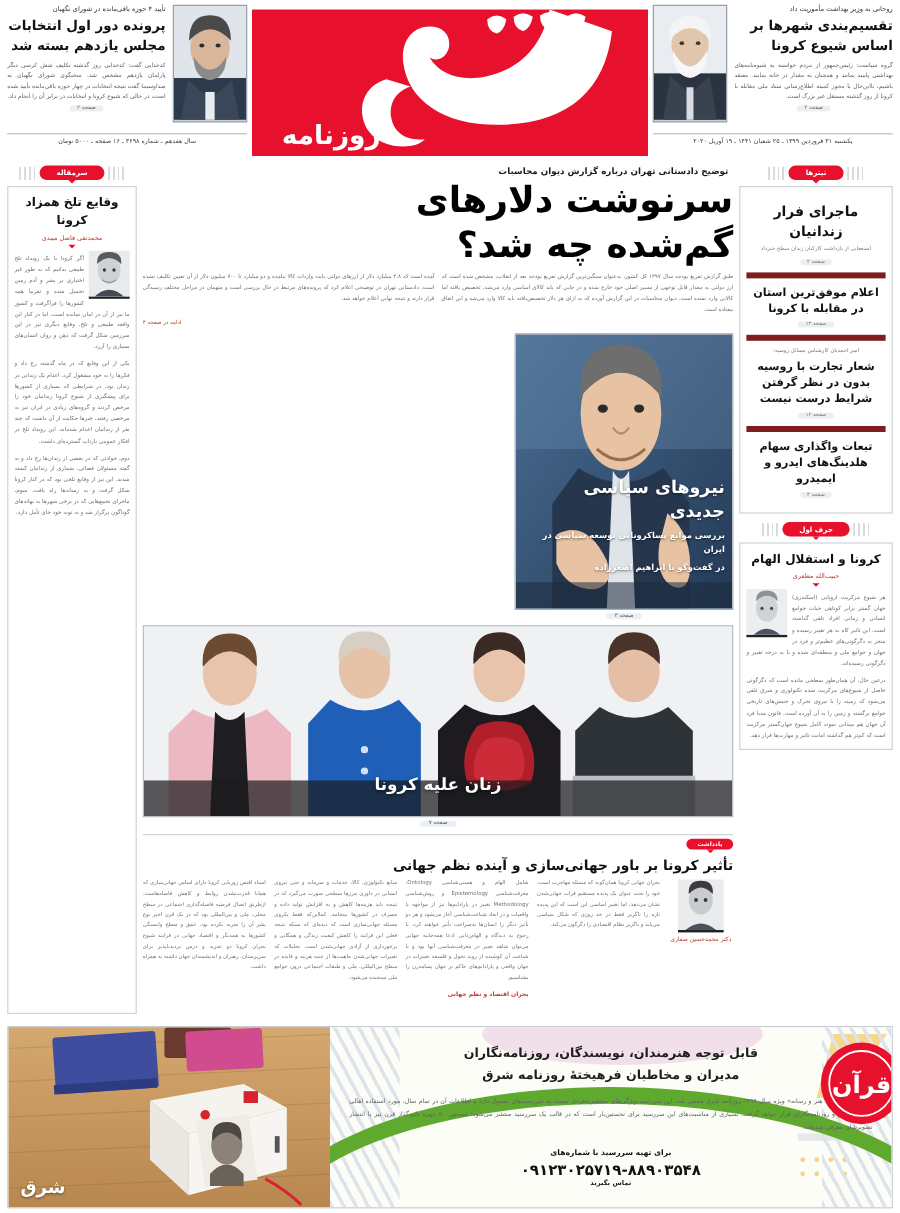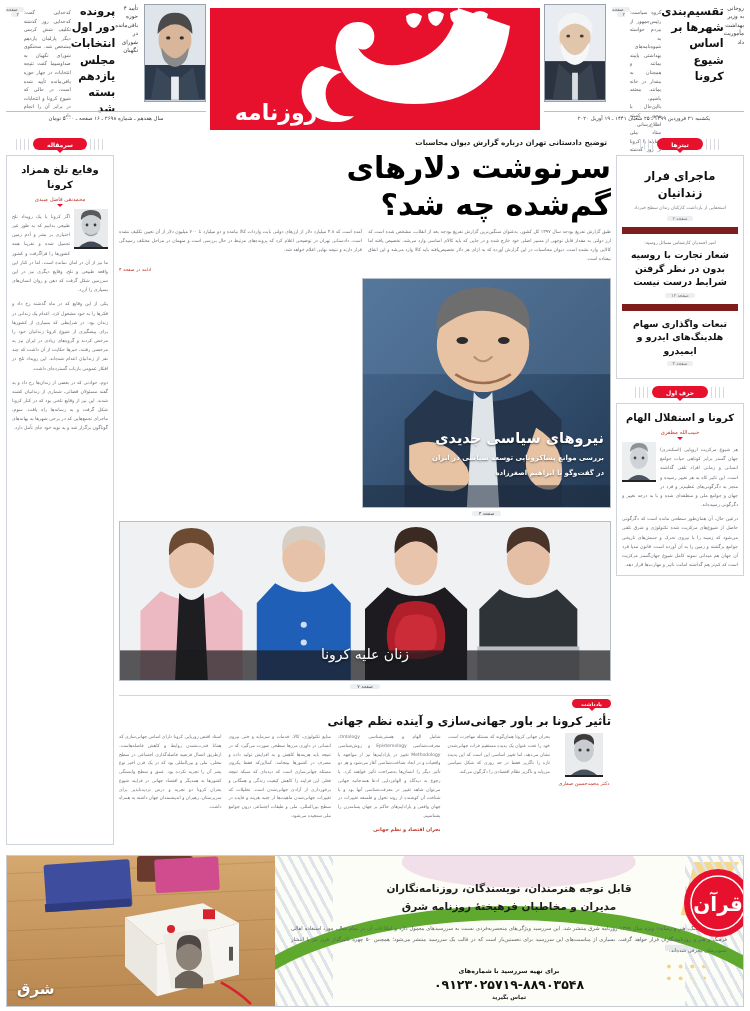--- a/index.html
+++ b/index.html
@@ -14,21 +14,21 @@
   
   .masthead { display:flex; height:130px; align-items:stretch; gap:4px; }
   .mh-side { width:203px; display:flex; flex-direction:column; }
   .mh-top { display:flex; gap:6px; height:104px; }
   .mh-photo {
     width:62px; height:98px; border:1px solid #9aa3ad; background:#c9d2da;
     position:relative; overflow:hidden; flex:none;
   }
   .mh-photo.rouhani { order:2; }
   .face { position:absolute; inset:0; }
-  .mh-txt { flex:1; display:flex; text-align:right; }
+  .mh-txt { flex:1; display:flex; flex-direction:column; text-align:right; }
   .mh-kicker { font-size:5.6px; color:#333; letter-spacing:0; line-height:1.5; margin-bottom:2px; }
   .mh-head { font-size:11.2px; font-weight:bold; color:#111; line-height:1.45; }
   .mh-body { font-size:4.9px; color:#5b6067; line-height:1.75; margin-top:4px; text-align:justify; }
   .mh-more { font-size:4.6px; color:#666; text-align:center; margin-top:3px;}
   .mh-more span{ background:#eceff2; padding:0 6px; border-radius:2px;}
   .mh-rule { border-top:1px solid #b9c0c7; margin-top:3px; padding-top:3px; }
   .mh-meta { font-size:5.3px; color:#3b3f45; text-align:center; letter-spacing:.2px; }
 
   .mh-logo { flex:1; display:flex; align-items:center; justify-content:flex-start; position:relative; }
   .logo-box {
@@ -61,59 +61,59 @@
   .op-body { font-size:4.7px; color:#6b7077; line-height:1.95; text-align:justify; margin-top:5px; }
 
   .sketch { width:34px; height:40px; float:right; margin:2px 0 2px 4px;
     background:#e6e9ec; border-bottom:2px solid #222; position:relative; overflow:hidden;}
   .sketch.left { float:left; margin:2px 4px 2px 0; }
 
   
   .hl-kicker { font-size:7.3px; font-weight:bold; color:#1a1a1a; text-align:right; padding:0 4px 3px 0;}
   .hl-main { font-size:30px; font-weight:bold; color:#000; line-height:1.22; text-align:right; padding-left:2px;}
   .mid-top { display:flex; gap:6px;flex-direction:column; }
-  .mid-photo { width:249px; position:relative; }
+  .mid-photo { width:182px; position:relative; }
   .photo-frame { width:100%; height:230px; border:1px solid #b7bec6; overflow:hidden; position:relative; background:#3d5a7a;}
   .overlay-h { position:absolute; right:6px; bottom:28px; left:6px; text-align:right; }
   .ov-title { font-size:14.5px; font-weight:bold; color:#fff; line-height:1.35; text-shadow:0 1px 2px rgba(0,0,0,.55);}
   .ov-sub { font-size:7px; font-weight:bold; color:#fff; line-height:1.6; margin-top:4px; text-shadow:0 1px 2px rgba(0,0,0,.55);}
   .pg-tag { font-size:4.6px; color:#555; text-align:center; margin-top:3px;}
   .pg-tag span{ background:#eceff2; padding:0 7px; border-radius:2px;}
 
   .mid-head { flex:1; }
   .lead-cols { display:flex; gap:6px; margin-top:5px; }
   .lead-col { flex:1; font-size:4.6px; color:#6b7077; line-height:1.95; text-align:justify; }
   .lead-more { font-size:4.6px; color:#c0392b; text-align:left; margin-top:3px; }
 
   .women { margin-top:5px; width:100%; height:160px; border:1px solid #b7bec6; position:relative; overflow:hidden; background:#eceef0;}
   .women-cap { position:absolute; left:0; right:0; bottom:18px; text-align:center;
-    font-size:14px; font-weight:normal; color:#fff; text-shadow:0 1px 3px rgba(0,0,0,.6);}
+    font-size:14px; font-weight:bold; color:#fff; text-shadow:0 1px 3px rgba(0,0,0,.6);}
 
   .art-head { font-size:11.5px; font-weight:bold; color:#111; padding:6px 0 5px; }
   .art-wrap { border-top:1px solid #cfd5db; margin-top:6px; }
   .art-cols { display:flex; gap:7px; }
   .art-col { flex:1; font-size:4.5px; color:#6f747b; line-height:1.95; text-align:justify; }
   .art-author { font-size:5px; color:#c0392b; text-align:center; margin-top:3px; }
   .art-sub { font-size:5px; font-weight:bold; color:#c0392b; margin:4px 0 2px; }
 
   
-  .tz { padding:6px 4px; border-bottom:7px solid #7f1d1d; text-align:center;}
+  .tz { padding:6px 4px; border-bottom:5px solid #7f1d1d; text-align:center;}
   .tz:last-child{border-bottom:none;}
   .tz-kicker{ font-size:4.5px;color:#777;line-height:1.5;margin-bottom:2px;}
   .tz-title{ font-size:11.5px;font-weight:bold;color:#111;line-height:1.45;}
   .tz-title.sm{ font-size:9.3px; }
   .tz-sub{ font-size:4.5px;color:#7a7f86;line-height:1.6;margin-top:3px;}
   .tz-page{ font-size:4.4px;color:#777;margin-top:4px;}
   .tz-page span{background:#eceff2;padding:0 6px;border-radius:2px;}
 
   
   .ad { position:absolute; left:6px; right:6px; bottom:4px; height:152px;
     border:1px solid #c6ccd2; display:flex; overflow:hidden; background:#fff;}
   .ad-img { width:268px; position:relative; overflow:hidden; background:#c39a63;}
-  .ad-txt { flex:1; position:relative; background:#fdfdf7; overflow:hidden; padding:24px 16px 6px; text-align:center;}
+  .ad-txt { flex:1; position:relative; background:#fdfdf7; overflow:hidden; padding:14px 16px 6px; text-align:center;}
   .ad-h1 { font-size:10.5px; font-weight:bold; color:#1d1d1d; line-height:1.7; position:relative; z-index:3;}
   .ad-body { font-size:5.2px; color:#5d6269; line-height:2.1; text-align:justify; margin-top:7px; position:relative; z-index:3;}
   .ad-call { font-size:6.4px; font-weight:bold; color:#111; margin-top:12px; position:relative; z-index:3;}
   .ad-phone { font-size:12.5px; font-weight:bold; color:#111; letter-spacing:.5px; margin-top:2px; position:relative; z-index:3;}
   .ad-tel { font-size:5.6px; font-weight:bold; color:#222; margin-top:2px; position:relative; z-index:3;}
   .ad-arc { position:absolute; left:-60px; right:-60px; bottom:-150px; height:250px;
     border-radius:50%; border:14px solid #5faa2e; z-index:1;}
   .ad-blob { position:absolute; z-index:0; }
   .seal { position:absolute; right:-14px; top:8px; width:78px; height:78px; z-index:4;}
   .sharq-sig{ position:absolute; left:10px; bottom:8px; color:#fff; font-size:15px; font-weight:bold; text-shadow:0 1px 2px rgba(0,0,0,.5); z-index:3;}
@@ -204,20 +204,24 @@
         <span class="tick"></span>
         <span class="badge">تیترها</span>
         <span class="tick"></span>
       </div>
 
       <div class="panel">
         <div class="tz">
           <div class="tz-title">ماجرای فرار زندانیان</div>
           <div class="tz-sub">استعفایی از بازداشت کارکنان زندان سطح خبرداد</div>
           <div class="tz-page"><span>صفحه ۲</span></div>
+        </div>
+        <div class="tz">
+          <div class="tz-title sm">اعلام موفق‌ترین استان در مقابله با کرونا</div>
+          <div class="tz-page"><span>صفحه ۱۳</span></div>
         </div>
         <div class="tz">
           <div class="tz-kicker">امیر احمدیان کارشناس مسائل روسیه:</div>
           <div class="tz-title sm">شعار تجارت با روسیه بدون در نظر گرفتن شرایط درست نیست</div>
           <div class="tz-page"><span>صفحه ۱۲</span></div>
         </div>
         <div class="tz">
           <div class="tz-title sm">تبعات واگذاری سهام هلدینگ‌های ایدرو و ایمیدرو</div>
           <div class="tz-page"><span>صفحه ۳</span></div>
         </div>

